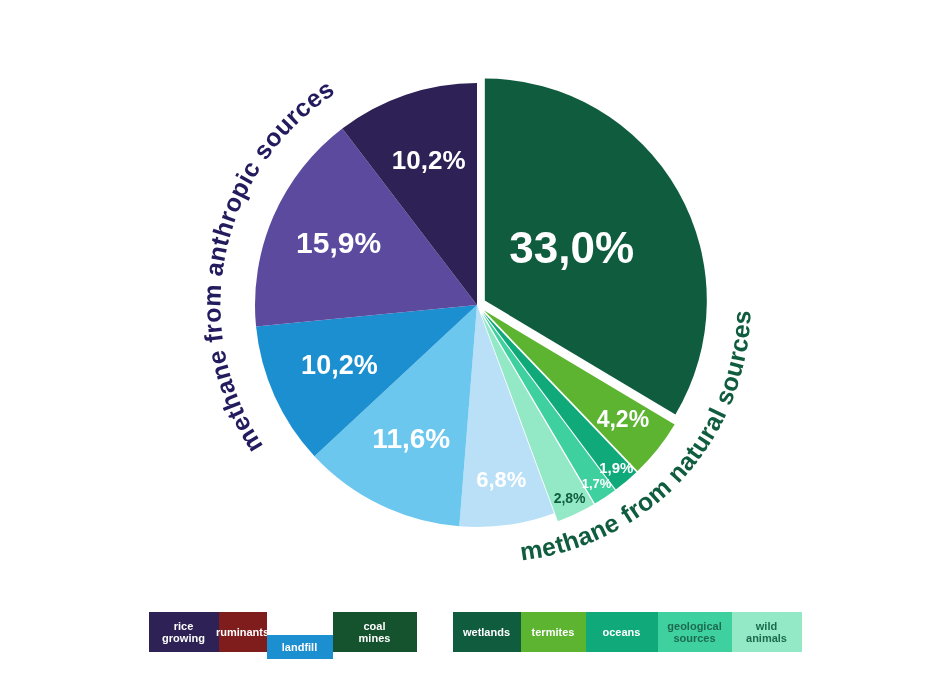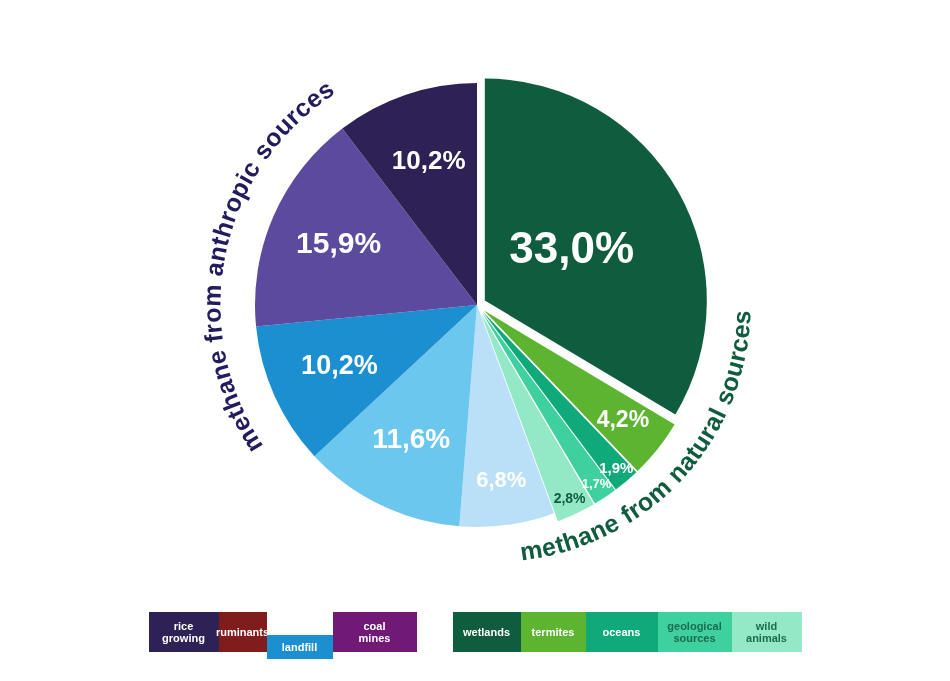--- a/index.html
+++ b/index.html
@@ -121,21 +121,21 @@
     <text class="arc-title" fill="#0f5c3e">
       <textPath href="#arcNatural" startOffset="2%" id="tp-natural">methane from natural sources</textPath>
     </text>
   </svg>
 
   <div class="legend-row">
     <div class="legend-group" id="legend-anthropic">
         <div class="legend-cell" style="background: rgb(45, 33, 85); color: rgb(255, 255, 255); width: 70px;">rice growing</div>
         <div class="legend-cell" style="background: #7f1d1d; color: rgb(255, 255, 255); width: 48px;">ruminants</div>
         <div class="legend-cell" style="background: rgb(28, 143, 209); color: rgb(255, 255, 255); width: 66px; margin-top: 23px;">landfill</div>
-        <div class="legend-cell" style="background: #701a75; color: rgb(255, 255, 255); width: 84px;">coal
+        <div class="legend-cell" style="background: #14532d; color: rgb(255, 255, 255); width: 84px;">coal
 mines</div>
       </div>
     <div class="legend-group" id="legend-natural">
         <div class="legend-cell" style="background: rgb(15, 92, 62); color: rgb(255, 255, 255); width: 68px;">wetlands</div>
         <div class="legend-cell" style="background: rgb(92, 180, 49); color: rgb(255, 255, 255); width: 65px;">termites</div>
         <div class="legend-cell" style="background: rgb(15, 169, 122); color: rgb(255, 255, 255); width: 72px;">oceans</div>
         <div class="legend-cell" style="background: rgb(63, 208, 160); color: rgb(29, 107, 79); width: 74px;">geological
 sources</div>
         <div class="legend-cell" style="background: rgb(147, 232, 198); color: rgb(29, 107, 79); width: 70px;">wild
 animals</div>

